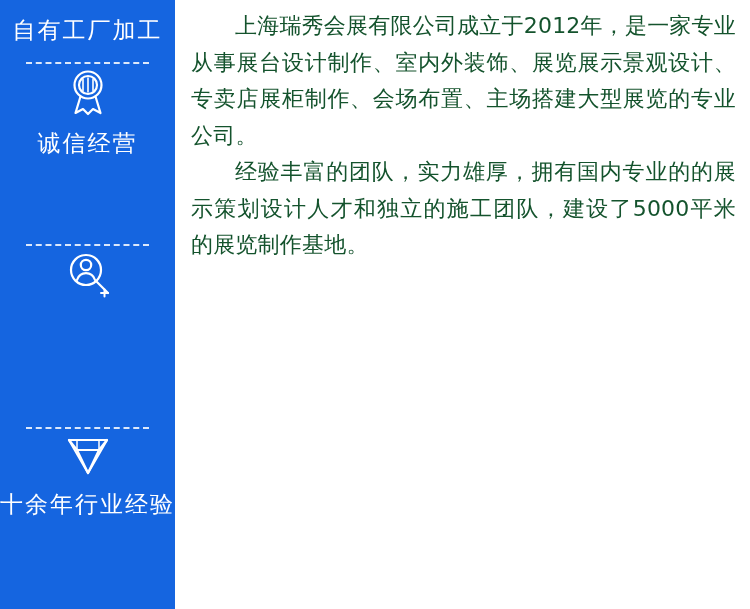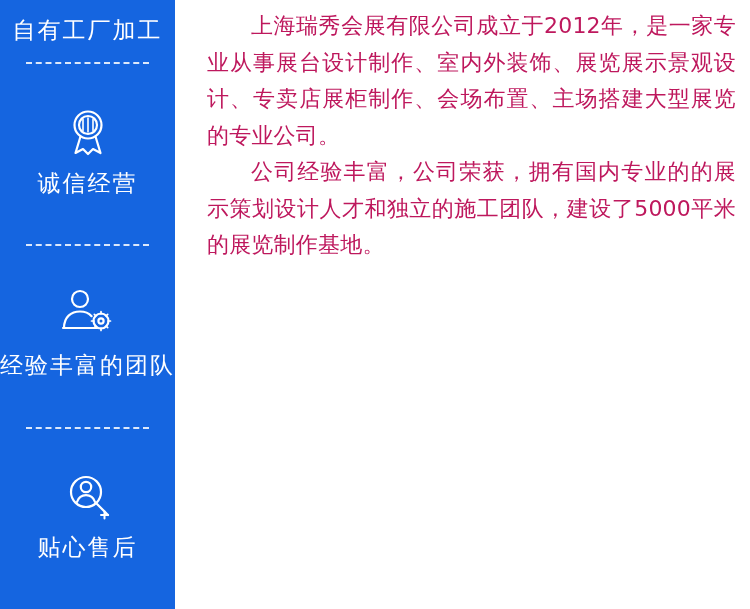--- a/index.html
+++ b/index.html
@@ -29,21 +29,20 @@
     display: flex;
     flex-direction: column;
     box-sizing: border-box;
     padding: 0;
   }
   .feature {
     flex: 1 1 0;
     display: flex;
     flex-direction: column;
     align-items: center;
-    justify-content: center;
     position: relative;
     box-sizing: border-box;
     padding: 4px 0 6px 0;
   }
   .feature + .feature::before {
     content: "";
     position: absolute;
     top: 0;
     left: 26px;
     right: 26px;
@@ -68,22 +67,22 @@
     justify-content: center;
   }
   .feature.first .feature-label {
     margin-top: 0;
   }
 
   
   .content {
     flex: 1 1 auto;
     box-sizing: border-box;
-    padding: 8px 14px 0 32px;
-    color: #be185d;
+    padding: 8px 14px 0 16px;
+    color: #14532d;
   }
   .content p {
     margin: 0 0 0 0;
     font-size: 22px;
     line-height: 36.5px;
     text-indent: 2em;
     text-align: justify;
     text-justify: inter-ideograph;
     letter-spacing: 0.2px;
     font-family: "DejaVu Sans", "Liberation Sans", sans-serif;
@@ -105,48 +104,45 @@
         <svg width="52" height="52" viewBox="0 0 52 52" fill="none" stroke="#ffffff" stroke-width="2.2" stroke-linecap="round" stroke-linejoin="round">
           <circle cx="26" cy="19" r="13.5"></circle>
           <circle cx="26" cy="19" r="9"></circle>
           <path d="M21 13.5 L21 24.5 M26 12 L26 26 M31 13.5 L31 24.5" stroke-width="1.6"></path>
           <path d="M18.5 30.5 L13.5 47 L21 43 L26 48 L31 43 L38.5 47 L33.5 30.5"></path>
         </svg>
       </span>
       <span class="feature-label">诚信经营</span>
     </div>
 
-    <div class="feature">
-      <span class="feature-icon">
-        <svg width="62" height="52" viewBox="0 0 62 52" fill="none" stroke="#ffffff" stroke-width="2.2" stroke-linecap="round" stroke-linejoin="round">
-          <circle cx="23" cy="11" r="8"></circle>
-          <path d="M7 40 C7 29 14 23.5 23 23.5 C28 23.5 32 25.3 34.6 28.2"></path>
-          <path d="M6 40 L40 40"></path>
-          <circle cx="44" cy="33" r="7.5"></circle>
-          <circle cx="44" cy="33" r="2.6"></circle>
-          <path d="M44 23.5 L44 26 M44 40 L44 42.5 M34.5 33 L37 33 M51 33 L53.5 33 M37.3 26.3 L39 28 M49 38 L50.7 39.7 M50.7 26.3 L49 28 M39 38 L37.3 39.7" stroke-width="1.7"></path>
-        </svg>
-      </span>
-      <span class="feature-label">经验丰富的团队</span>
-    </div>
 
     <div class="feature">
       <span class="feature-icon">
         <svg width="54" height="52" viewBox="0 0 54 52" fill="none" stroke="#ffffff" stroke-width="2.2" stroke-linecap="round" stroke-linejoin="round">
           <circle cx="25" cy="22" r="15"></circle>
           <circle cx="25" cy="17" r="5.2"></circle>
           <path d="M16 32 C17.5 27.5 20.8 25.2 25 25.2 C29.2 25.2 32.5 27.5 34 32"></path>
           <path d="M36 34 L47 45"></path>
           <path d="M40 45 L47 45 M43.5 41.5 L43.5 48.5" stroke-width="2"></path>
         </svg>
       </span>
-      <span class="feature-label">贴心售后</span>
     </div>
 
+    <div class="feature">
+      <span class="feature-icon">
+        <svg width="56" height="48" viewBox="0 0 56 48" fill="none" stroke="#ffffff" stroke-width="2.2" stroke-linecap="round" stroke-linejoin="round">
+          <path d="M9 9 L47 9 L28 42 Z"></path>
+          <path d="M9 9 L17 19 L28 42 L39 19 L47 9"></path>
+          <path d="M17 19 L39 19"></path>
+          <path d="M17 9 L17 19 M39 9 L39 19" stroke-width="1.5"></path>
+        </svg>
+      </span>
+      <span class="feature-label">十余年行业经验</span>
+    </div>
 
   </div>
 
   <div class="content">
     <p>上海瑞秀会展有限公司成立于2012年，是一家专业从事展台设计制作、室内外装饰、展览展示景观设计、专卖店展柜制作、会场布置、主场搭建大型展览的专业公司。</p>
-    <p>公司经验丰富，公司荣获，拥有国内专业的的展示策划设计人才和独立的施工团队，建设了5000平米的展览制作基地。</p>
+    <p>经验丰富的团队，实力雄厚，拥有国内专业的的展示策划设计人才和独立的施工团队，建设了5000平米的展览制作基地。</p>
   </div>
 
 </div>
 
 </body></html>

